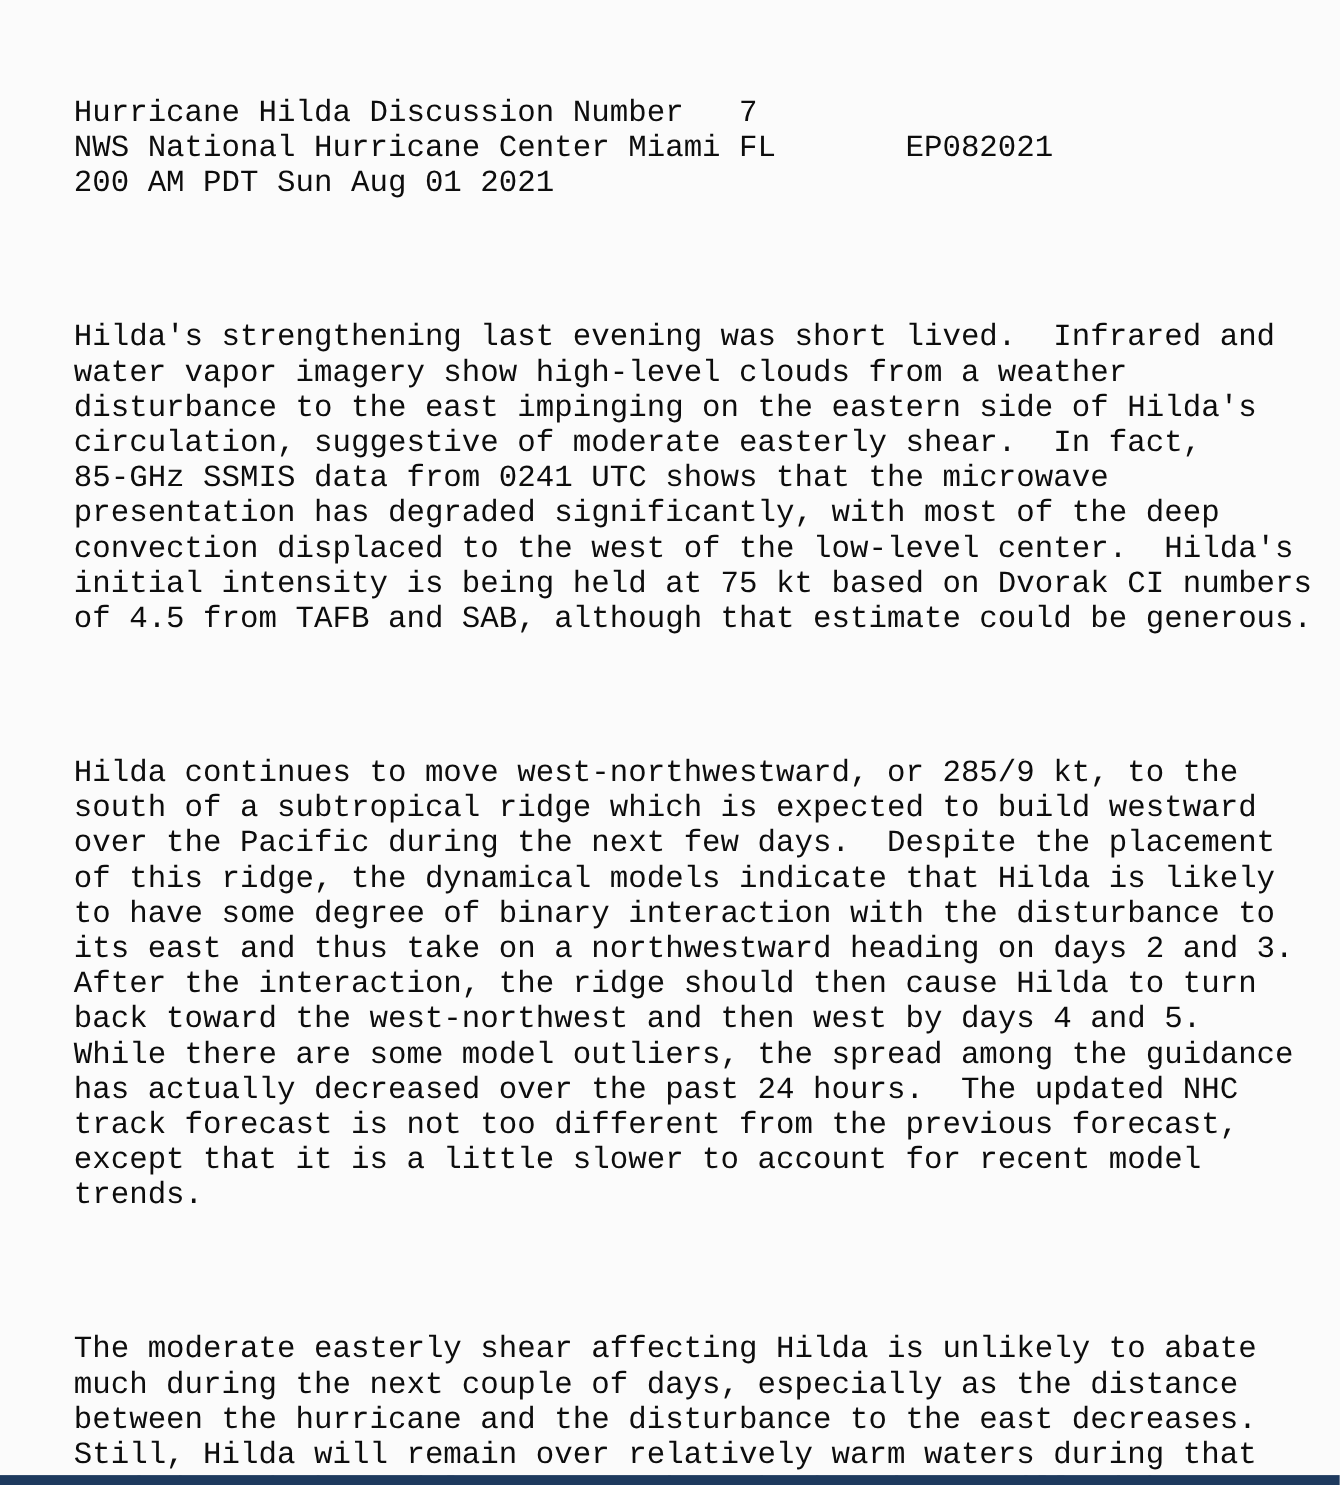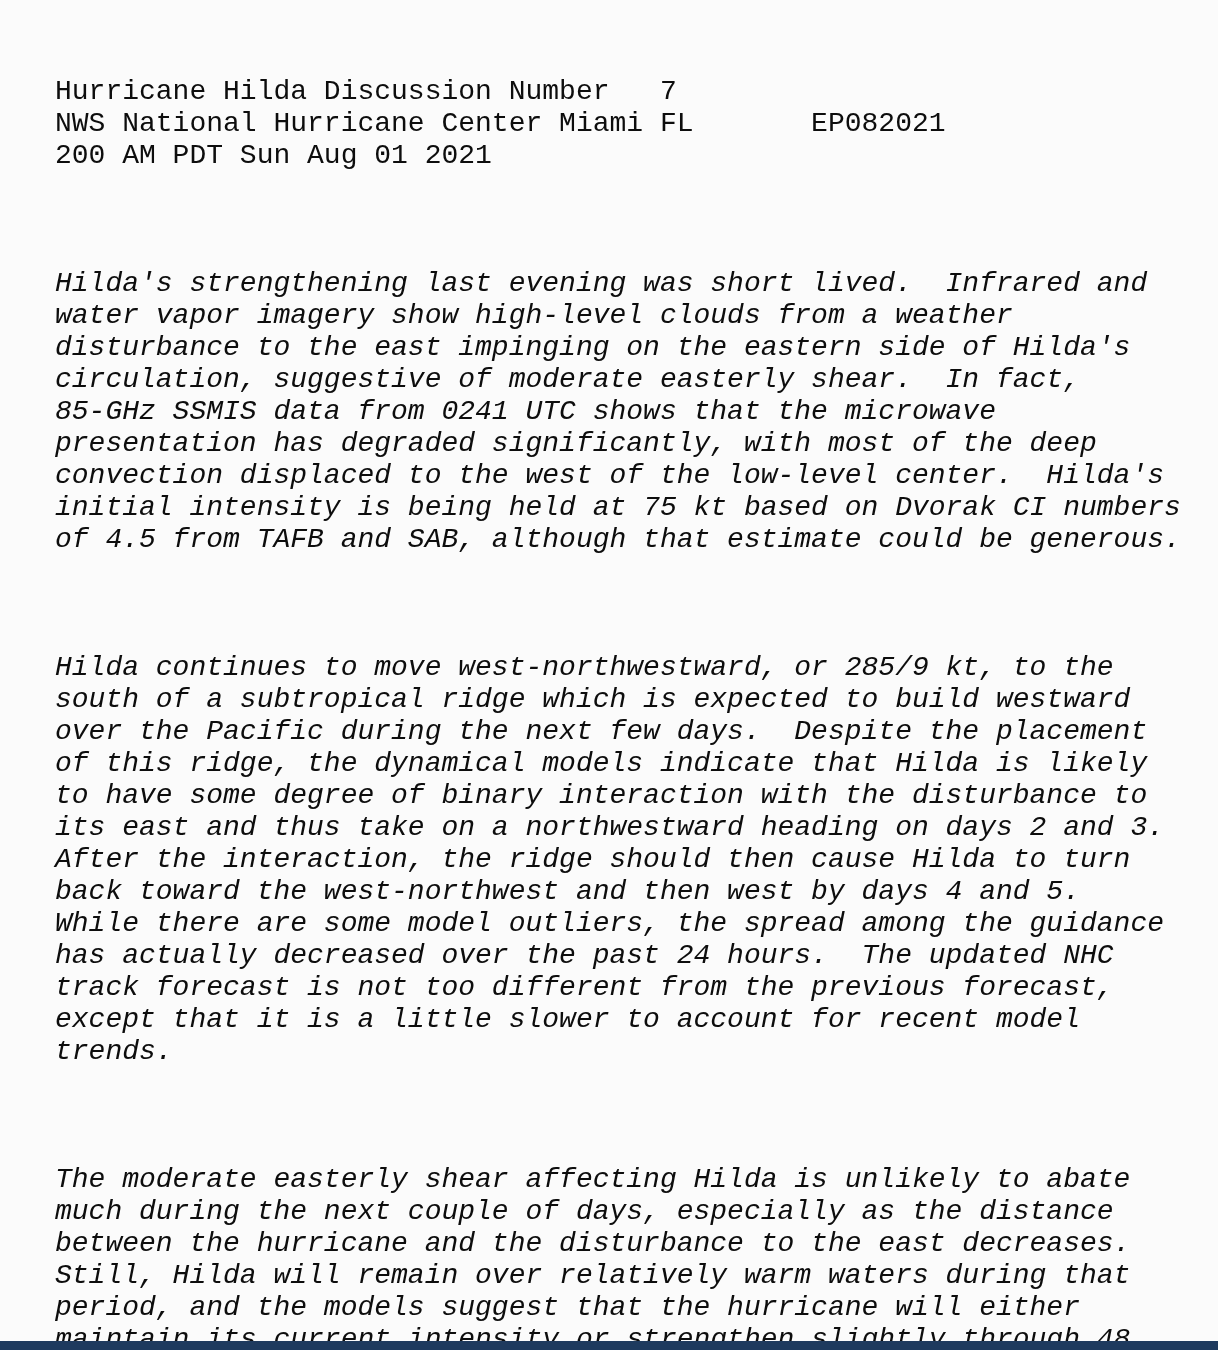--- a/index.html
+++ b/index.html
@@ -19,26 +19,25 @@
     left: 55px;
     right: 0;
     color: #0d0d0d;
     font-family: "Liberation Mono", "DejaVu Sans Mono", monospace;
     font-size: 28px;
     line-height: 32px;
     white-space: pre;
     letter-spacing: 0;
   }
   .doc .block {
-    margin: 0;
+    margin: 12px;
     white-space: pre;
   }
   .doc .block + .block {
     margin-top: 32px; 
-    font-style: italic;
   }
   .bottom-bar {
     position: absolute;
     left: 0;
     bottom: 0;
     width: 100%;
     height: 9px;
     background: #1e3a5e;
   }
 </style>

